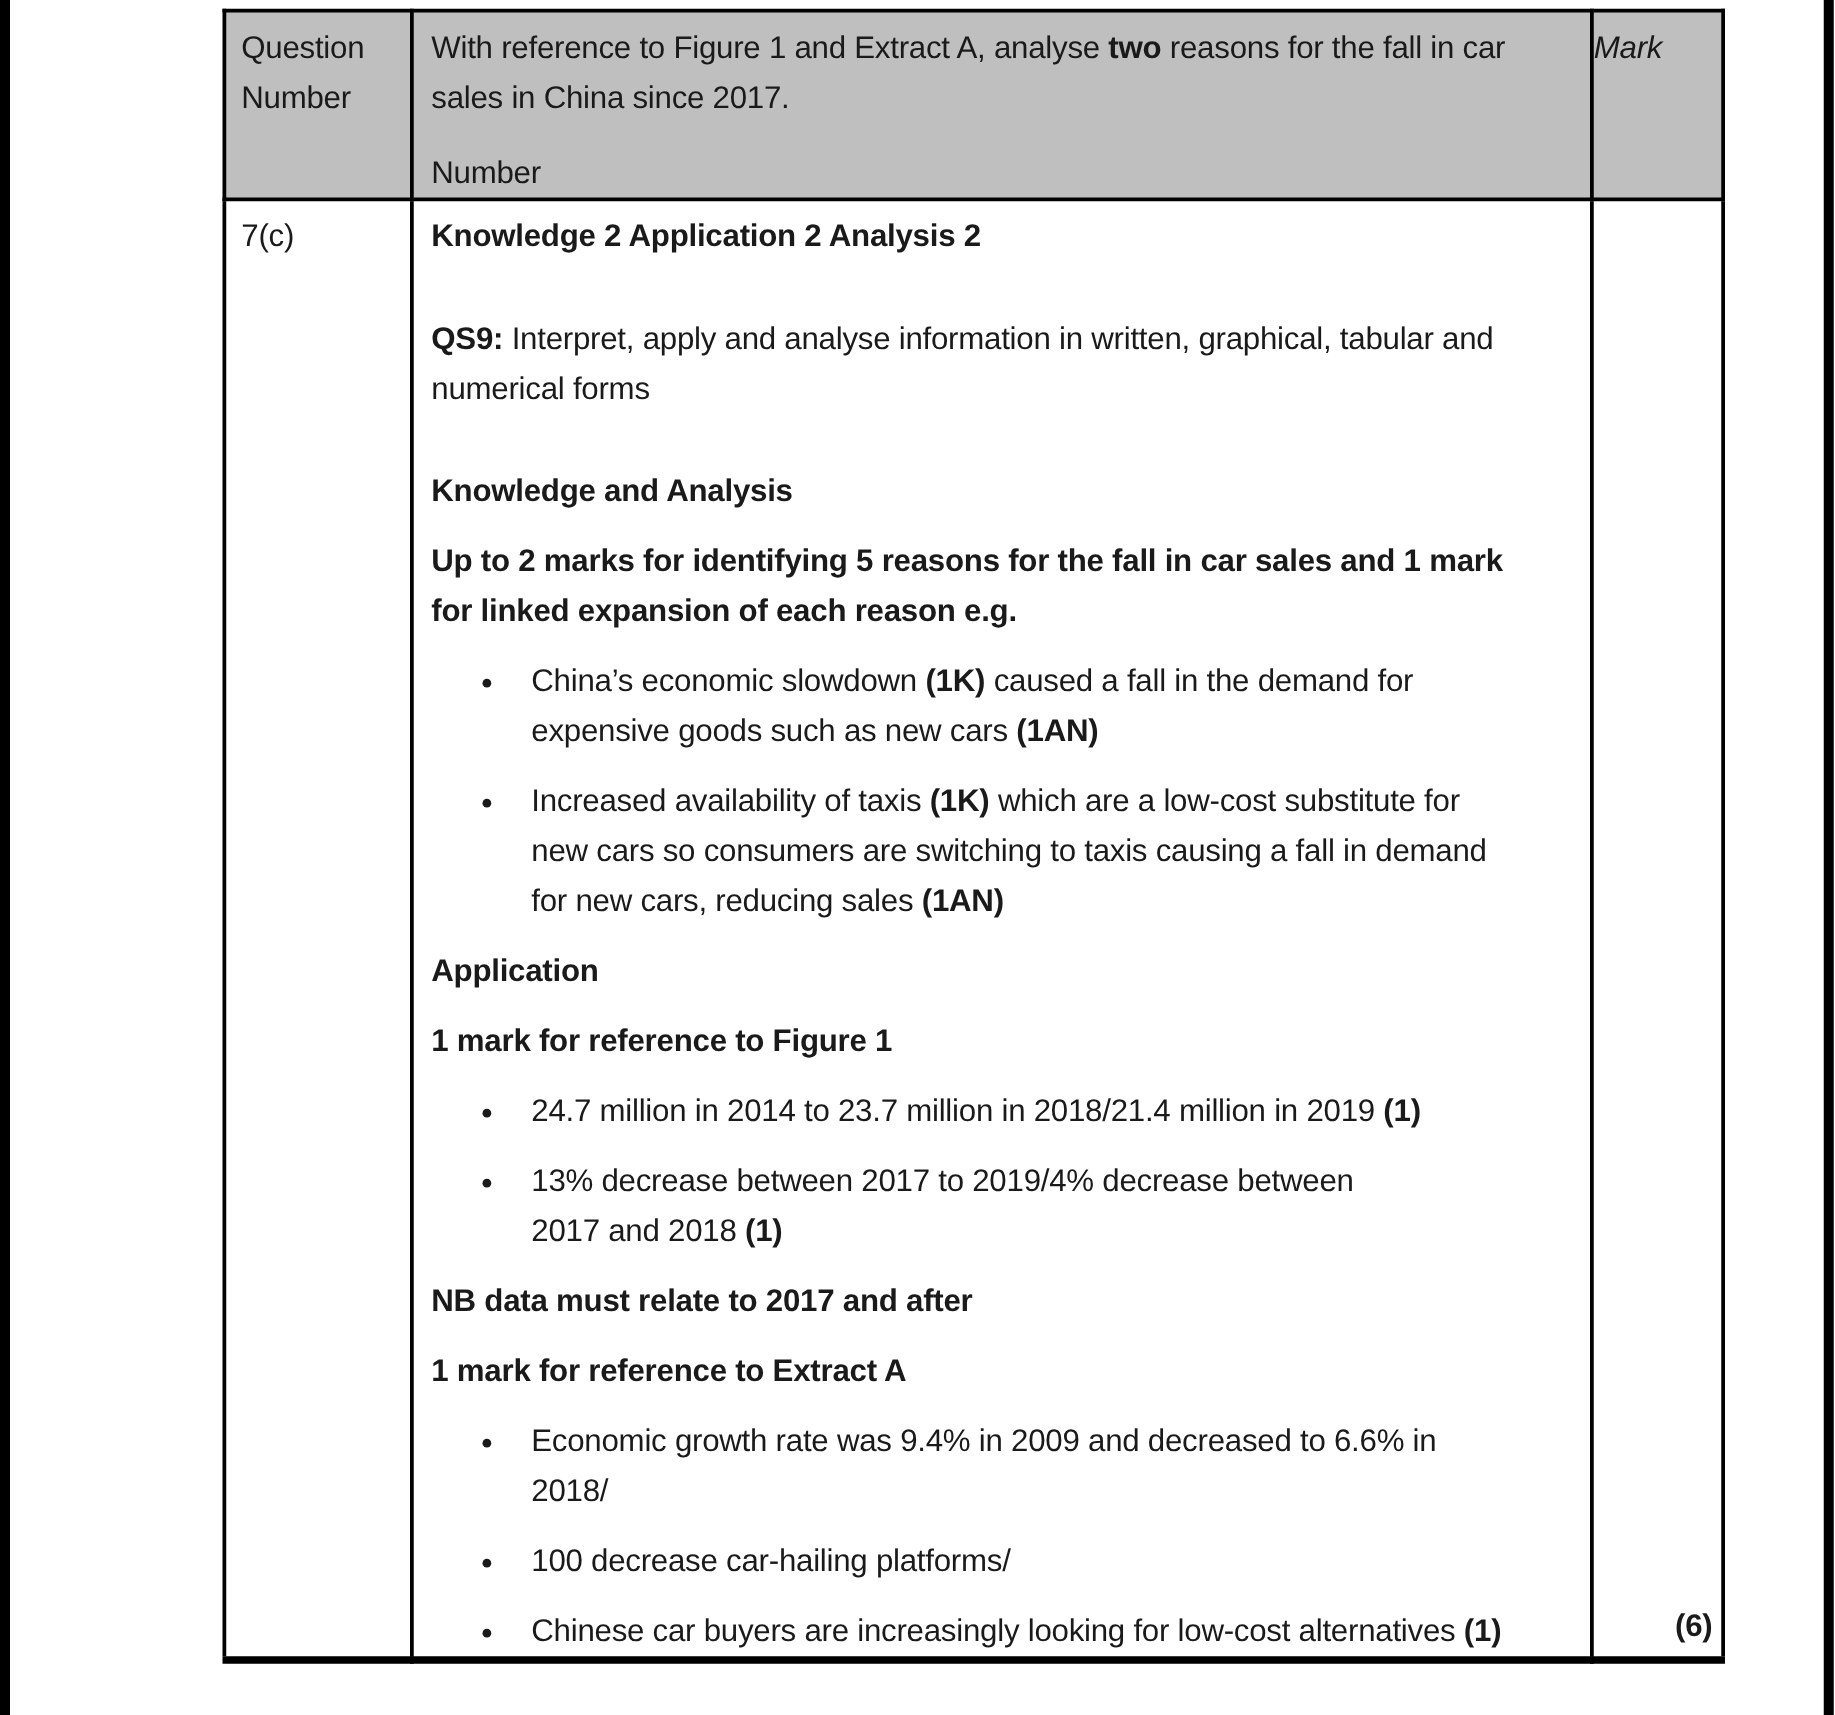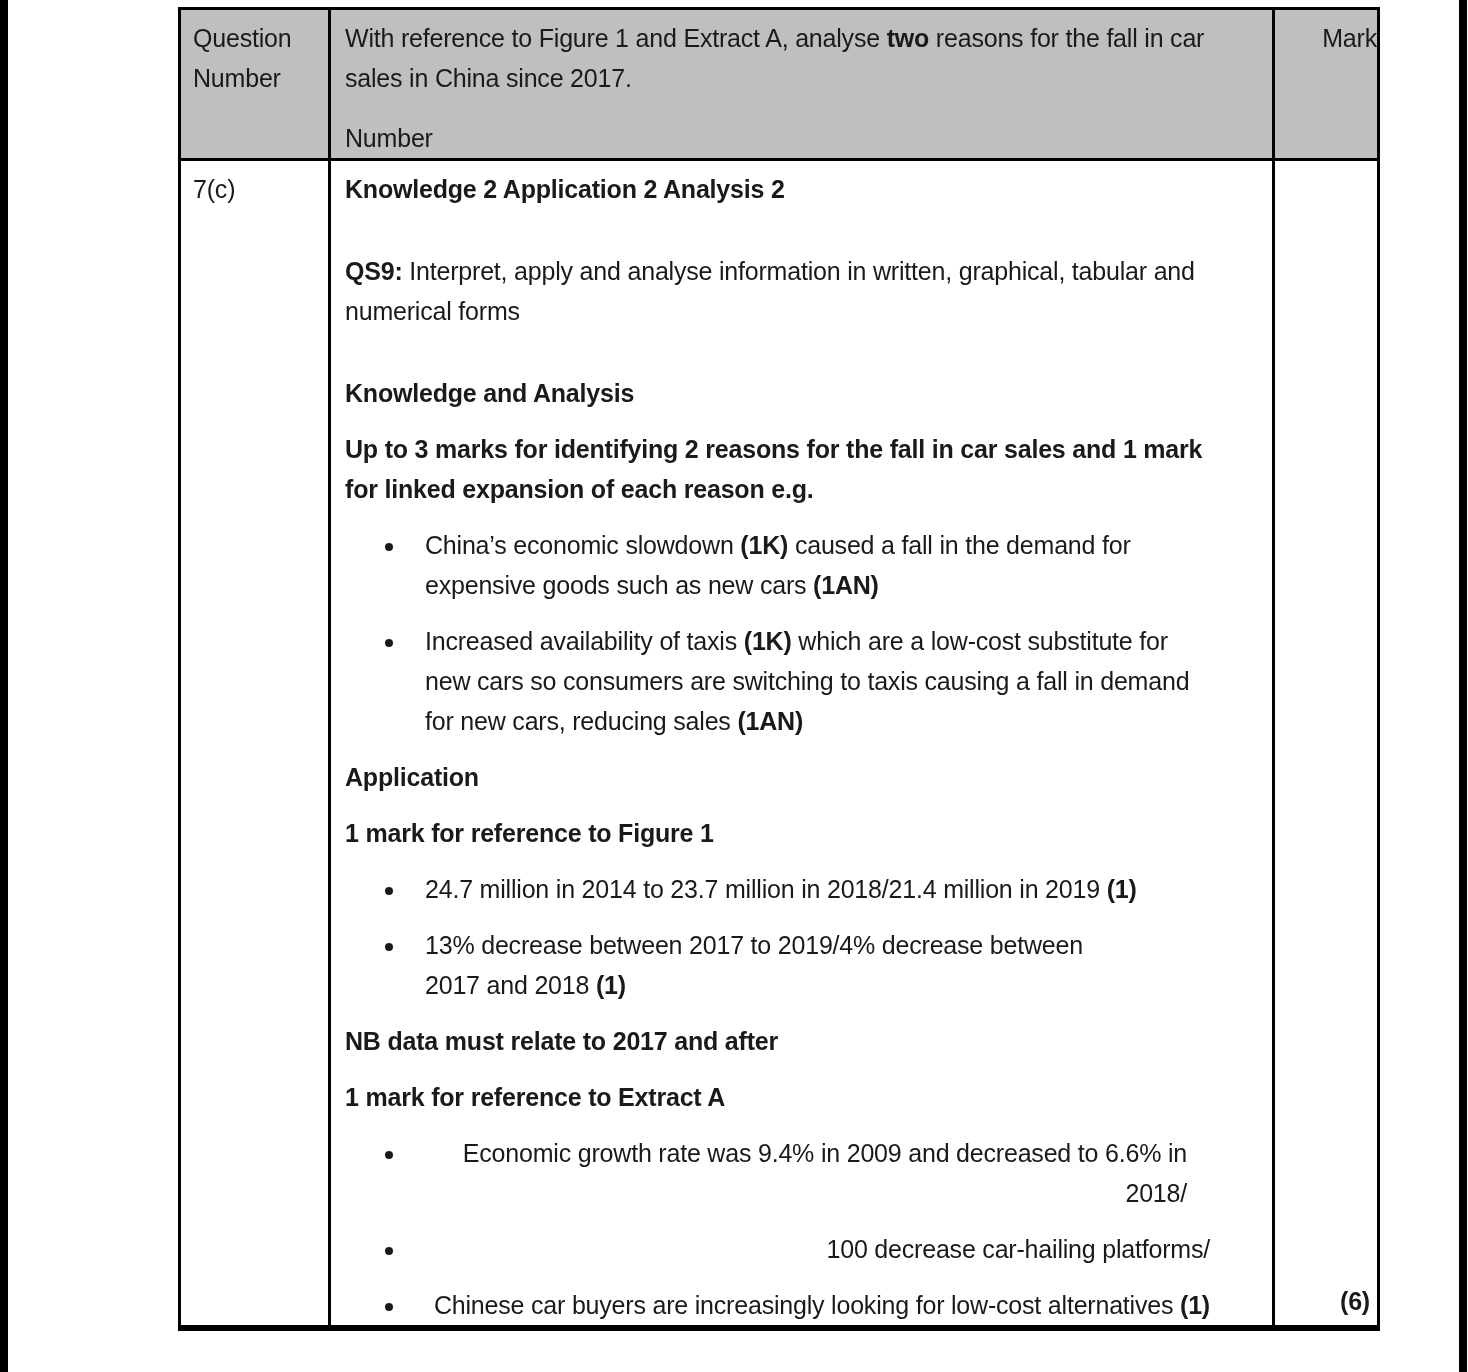--- a/index.html
+++ b/index.html
@@ -34,35 +34,35 @@
   col.c2{width:944px;}
   col.c3{width:105px;}
   td{
     border:3px solid var(--border-color);
     vertical-align:top;text-align:left;
   }
   tr.hdr{height:148px;}
   tr.hdr td{background:var(--header-bg);}
   .cell-qnum-h{padding:8px 8px 0 12px;}
   .cell-q{padding:8px 12px 0 14px;}
-  .cell-mark-h{padding:8px 0 0 0;text-align:right;}
+  .cell-mark-h{padding:8px 0 0 0;text-align:left;font-style:italic;}
   .q-text{margin:0;}
   .answer-label{margin-top:20px;}
 
   .cell-qnum{padding:8px 6px 0 12px;}
   .qnum{font-weight:normal;}
   .cell-a{padding:8px 10px 0 14px;}
   .cell-mark{position:relative;}
   .total{position:absolute;right:7px;bottom:4px;font-weight:bold;}
 
   .blk{margin-bottom:16px;}
   .blk.gap-lg{margin-bottom:42px;}
   .blk.w-tight{padding-right:55px;}
   ul.blist{margin:0 0 16px 0;padding-left:62px;list-style:disc outside;}
-  ul.blist.last{margin-bottom:0;text-align:right;}
+  ul.blist.last{margin-bottom:0;}
   li.b-li{padding-left:18px;padding-right:52px;margin-bottom:16px;}
   li.b-li:last-child{margin-bottom:0;}
   ul.blist{margin-bottom:16px;}
   li.b-li.tight{padding-right:145px;}
   li.b-li.tight2{padding-right:75px;}
   b{font-weight:bold;}
 </style>
 </head>
 <body>
 
@@ -90,21 +90,21 @@
         </td>
       </tr>
       <tr class="bodyrow">
         <td class="cell-qnum">
           <span class="qnum">7(c)</span>
         </td>
         <td class="cell-a">
           <p class="blk gap-lg"><b>Knowledge 2 Application 2 Analysis 2</b></p>
           <p class="blk gap-lg"><b>QS9:</b><span> Interpret, apply and analyse information in written, graphical, tabular and numerical forms</span></p>
           <p class="blk"><b>Knowledge and Analysis</b></p>
-          <p class="blk w-tight"><b>Up to 3 marks for identifying 2 reasons for the fall in car sales and 1 mark for linked expansion of each reason e.g.</b></p>
+          <p class="blk w-tight"><b>Up to 2 marks for identifying 5 reasons for the fall in car sales and 1 mark for linked expansion of each reason e.g.</b></p>
           <ul class="blist">
             <li class="b-li"><span>China’s economic slowdown </span><b>(1K)</b><span> caused a fall in the demand for expensive goods such as new cars </span><b>(1AN)</b></li>
             <li class="b-li"><span>Increased availability of taxis </span><b>(1K)</b><span> which are a low-cost substitute for new cars so consumers are switching to taxis causing a fall in demand for new cars, reducing sales </span><b>(1AN)</b></li>
           </ul>
           <p class="blk"><b>Application</b></p>
           <p class="blk"><b>1 mark for reference to Figure 1</b></p>
           <ul class="blist">
             <li class="b-li"><span>24.7 million in 2014 to 23.7 million in 2018/21.4 million in 2019 </span><b>(1)</b></li>
             <li class="b-li tight"><span>13% decrease between 2017 to 2019/4% decrease between 2017 and 2018 </span><b>(1)</b></li>
           </ul>

